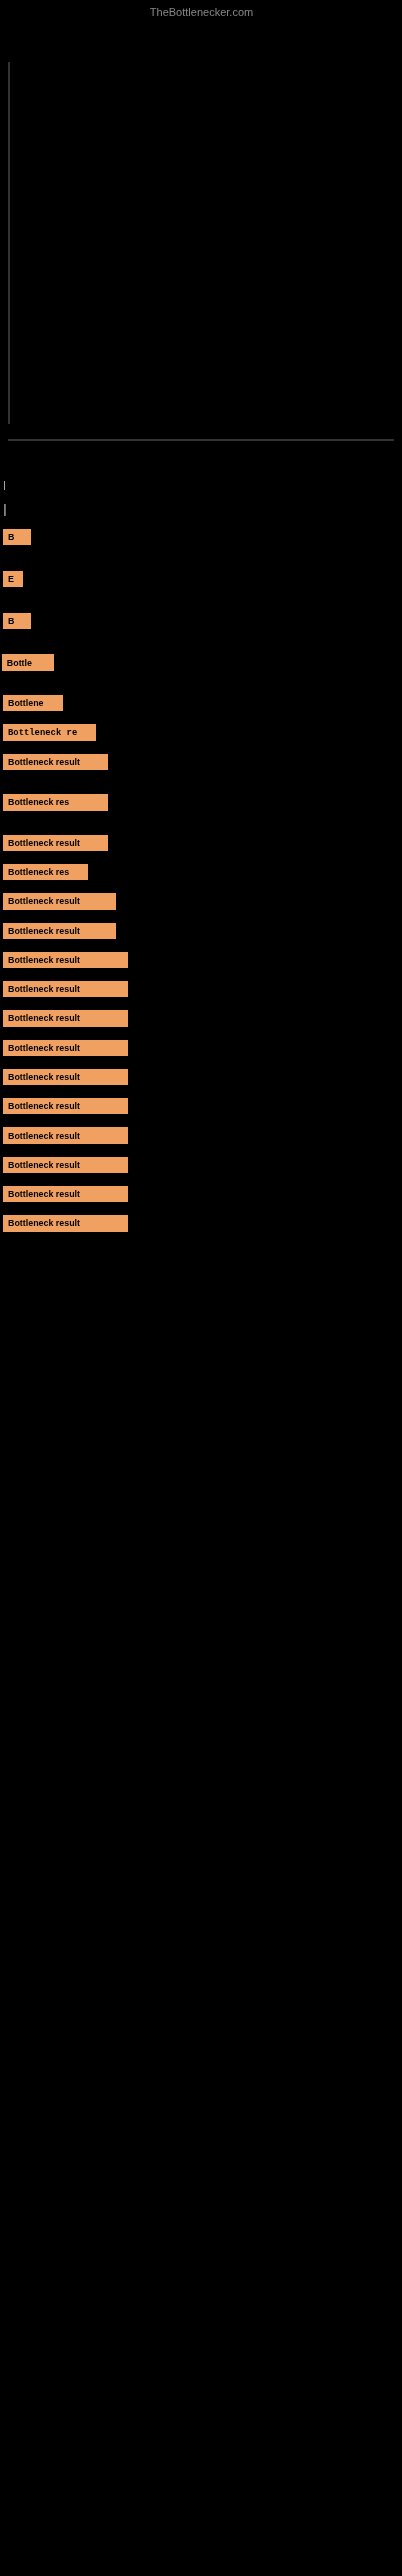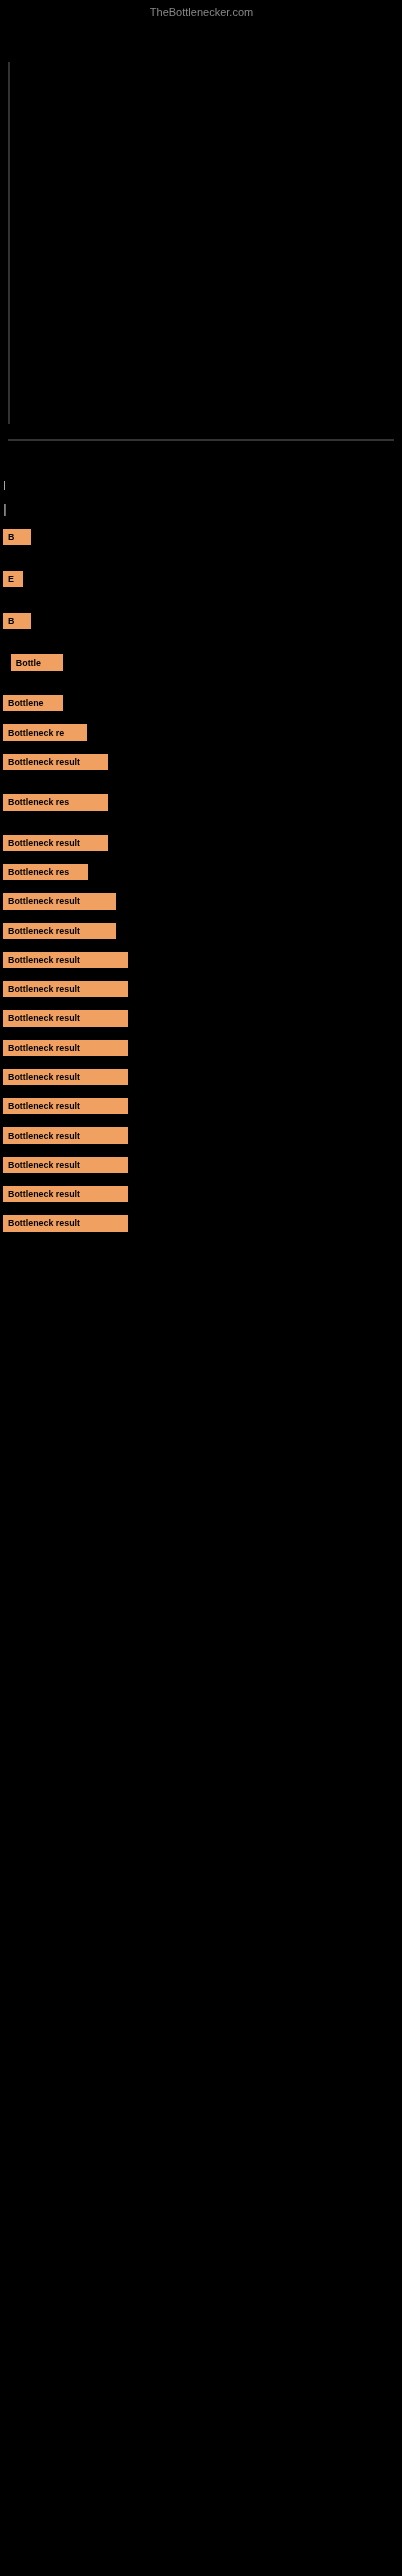--- a/index.html
+++ b/index.html
@@ -67,21 +67,21 @@
       display: inline-block;
     }
 
     
     .bar-w1  { width: 28px; }
     .bar-w2  { width: 20px; }
     .bar-w3  { width: 28px; }
     .bar-w4  { width: 52px; }
     .bar-w5  { width: 85px; }
     .bar-w6  { width: 60px; }
-    .bar-w7  { width: 84px; }
+    .bar-w7  { width: 93px; font-family: Liberation Mono, monospace; }
     .bar-w8  { width: 105px; }
     .bar-w9  { width: 97px; }
     .bar-w10 { width: 105px; }
     .bar-w11 { width: 52px; }
     .bar-w12 { width: 105px; }
     .bar-w13 { width: 85px; }
     .bar-w14 { width: 113px; }
     .bar-w15 { width: 113px; }
     .bar-w16 { width: 125px; }
     .bar-w17 { width: 125px; }
@@ -118,21 +118,21 @@
     </div>
     <div style="height: 24px;"></div>
     <div style="display: flex; align-items: center; margin-bottom: 1.6px; padding-left: 3.2px;">
       <div class="bottleneck-bar bar-w2">E</div>
     </div>
     <div style="height: 24px;"></div>
     <div style="display: flex; align-items: center; margin-bottom: 1.6px; padding-left: 3.2px;">
       <div class="bottleneck-bar bar-w3">B</div>
     </div>
     <div style="height: 24px;"></div>
-    <div style="display: flex; align-items: center; margin-bottom: 1.6px; padding-left: 11px;">
+    <div style="display: flex; align-items: center; margin-bottom: 1.6px; padding-left: 2px;">
       <div class="bottleneck-bar bar-w4">Bottle</div>
     </div>
     <div style="height: 11.3px;"></div>
     <div style="height: 11.3px;"></div>
     <div style="display: flex; align-items: center; margin-bottom: 1.6px; padding-left: 3.2px;">
       <div class="bottleneck-bar bar-w6">Bottlene</div>
     </div>
     <div style="height: 11.3px;"></div>
     <div style="display: flex; align-items: center; margin-bottom: 1.6px; padding-left: 3.2px;">
       <div class="bottleneck-bar bar-w7">Bottleneck re</div>

